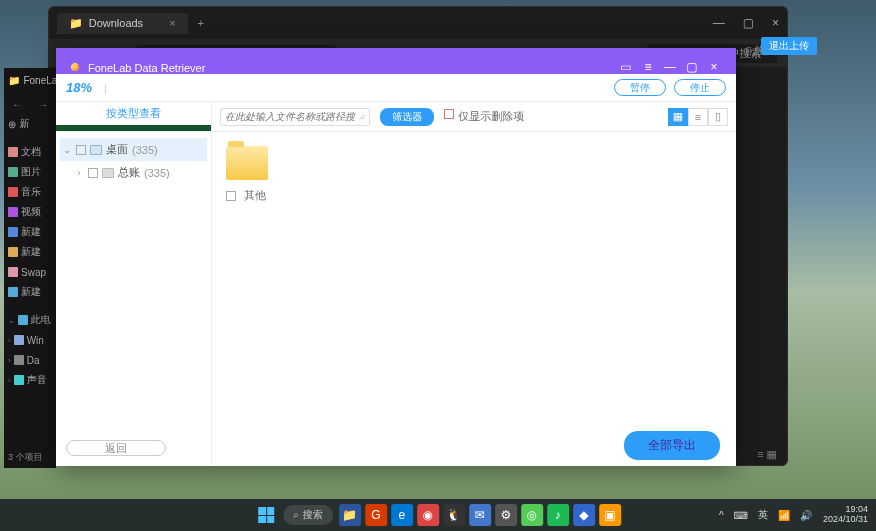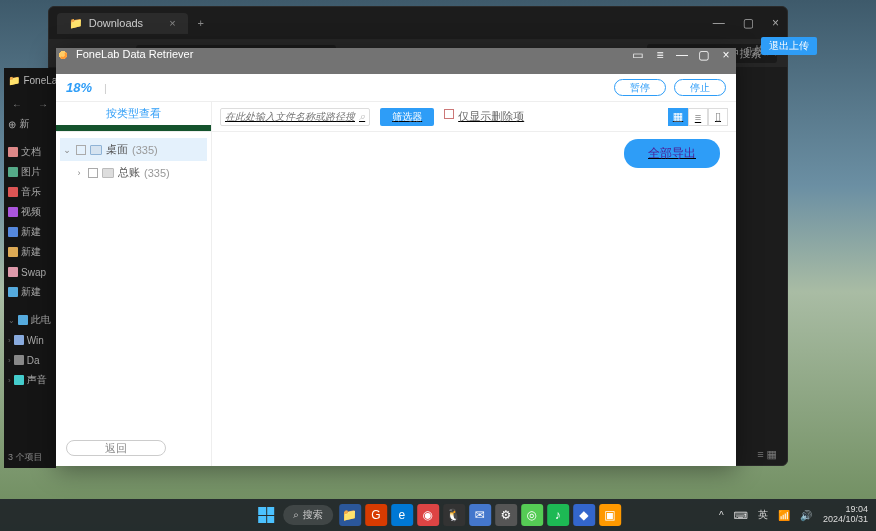--- a/index.html
+++ b/index.html
@@ -24,21 +24,21 @@
     .fe-sidebar .hdr { height: 24px; display: flex; align-items: center; padding-left: 4px; font-size: 10px; color: #bbb; gap: 3px; }
     .fe-sidebar .nav { height: 22px; display: flex; align-items: center; justify-content: space-around; color: #888; }
     .fe-sidebar .item { height: 20px; display: flex; align-items: center; padding-left: 4px; gap: 3px; overflow: hidden; white-space: nowrap; }
     .fe-sidebar .ico { width: 10px; height: 10px; display: inline-block; border-radius: 1px; }
     .fe-sidebar .sep { height: 8px; }
     .fe-sidebar .footer { position: absolute; bottom: 4px; left: 4px; font-size: 9px; color: #888; }
     .fe-statusbar-right { position: absolute; right: 10px; bottom: 4px; color: #777; font-size: 11px; }
     
     
     .fonelab { position: absolute; top: 48px; left: 56px; width: 680px; height: 418px; background: #fff; box-shadow: 0 4px 24px rgba(0,0,0,0.4); display: flex; flex-direction: column; }
-    .fl-title { height: 26px; background: #737373; color: #fff; display: flex; align-items: flex-start; padding: 0 0; font-size: 11px; }
+    .fl-title { height: 26px; background: #8b5cf6; color: #fff; display: flex; align-items: flex-end; padding: 0 12px; font-size: 11px; }
     .fl-title .logo { width: 14px; height: 14px; background: radial-gradient(circle, #ffcc66 40%, transparent 41%); margin-right: 6px; position: relative; }
     .fl-title .logo::after { content: ''; position: absolute; inset: 3px; border: 2px solid #ff9933; border-radius: 50%; border-top-color: transparent; border-left-color: transparent; }
     .fl-title .win-ctrls { margin-left: auto; display: flex; gap: 2px; }
     .fl-title .win-ctrls span { width: 20px; text-align: center; cursor: pointer; font-size: 12px; }
     
     .fl-progress { height: 28px; display: flex; align-items: center; padding: 0 10px; font-size: 11px; border-bottom: 1px solid #eee; }
     .fl-progress .pct { color: #2e9df7; font-weight: bold; font-size: 13px; margin-right: 12px; font-style: italic; }
     .fl-progress .msg { color: #666; }
     .fl-progress .actions { margin-left: auto; display: flex; gap: 8px; }
     .pill-btn { width: 52px; height: 17px; border: 1px solid #2e9df7; border-radius: 9px; background: #fff; color: #2e9df7; font-size: 10px; display: flex; align-items: center; justify-content: center; cursor: pointer; }
@@ -50,26 +50,26 @@
     .fl-tabs .tab.active { color: #2e9df7; border-bottom: 6px solid #14532d; }
     .fl-tree { flex: 1; padding: 6px 4px; font-size: 11px; color: #555; }
     .tree-row { display: flex; align-items: center; gap: 4px; padding: 4px 2px; cursor: pointer; }
     .tree-row.sel { background: #e4f1fc; }
     .tree-row .chev { font-size: 9px; color: #888; width: 10px; text-align: center; }
     .tree-row .cb { width: 10px; height: 10px; border: 1px solid #aaa; }
     .tree-row .fic { width: 12px; height: 10px; background: #ddd; border: 1px solid #bbb; border-radius: 1px; }
     .tree-row .fic.desk { background: #d5e3f0; border-color: #8fb3d6; }
     .back-btn { margin: 10px; width: 100px; height: 16px; border: 1px solid #ccc; border-radius: 10px; background: #fff; color: #888; font-size: 11px; cursor: pointer; align-self: flex-start; }
     
-    .fl-right { flex: 1; display: flex; flex-direction: column; text-decoration: underline; }
+    .fl-right { flex: 1; display: flex; flex-direction: column; }
     .fl-toolbar { height: 30px; display: flex; align-items: center; padding: 0 8px; gap: 10px; font-size: 11px; border-bottom: 1px solid #eee; }
     .search-box { flex: 0 0 140px; height: 18px; border: 1px solid #ddd; border-radius: 2px; display: flex; align-items: center; padding: 0 4px; color: #bbb; font-size: 10px; font-style: italic; }
     .search-box input { border: none; outline: none; flex: 1; font-size: 10px; font-style: italic; color: #555; }
     .search-box .mag { color: #bbb; font-size: 11px; }
-    .filter-btn { background: #2e9df7; color: #fff; padding: 2px 12px; border-radius: 2px; cursor: pointer; font-size: 10px; }
+    .filter-btn { background: #2e9df7; color: #fff; padding: 2px 12px; border-radius: 8px; cursor: pointer; font-size: 10px; }
     .chk-label { display: flex; gap: 4px; color: #666; }
     .chk-label .cb { width: 10px; height: 10px; border: 1px solid #c77; }
     .view-toggle { margin-left: auto; display: flex; gap: 0; }
     .view-toggle span { width: 20px; height: 18px; display: flex; align-items: center; justify-content: center; border: 1px solid #ddd; font-size: 11px; cursor: pointer; background: #fff; color: #888; }
     .view-toggle span.active { background: #2e9df7; color: #fff; border-color: #2e9df7; }
     
     .fl-content { flex: 1; padding: 14px; display: flex; flex-direction: column; align-items: flex-start; gap: 8px; }
     .folder-item { display: flex; flex-direction: column; align-items: center; gap: 6px; }
     .folder-ico { width: 42px; height: 34px; background: linear-gradient(180deg, #ffe9a8 0%, #f7c948 100%); border-radius: 2px; position: relative; }
     .folder-ico::before { content: ''; position: absolute; top: -5px; left: 2px; width: 16px; height: 6px; background: #f7d56a; border-radius: 2px 2px 0 0; }
@@ -248,20 +248,29 @@
         </div>
         <span class="filter-btn">筛选器</span>
         <label class="chk-label">
           <span class="cb"></span>
           <span>仅显示删除项</span>
         </label>
         <div class="view-toggle">
           <span class="active">▦</span>
           <span>≡</span>
           <span>▯</span>
+        </div>
+      </div>
+      <div class="fl-content">
+        <div class="folder-item">
+          <span class="folder-ico"></span>
+        </div>
+        <div class="item-row">
+          <span class="cb"></span>
+          <span>其他</span>
         </div>
       </div>
       <div class="fl-footer">
         <span class="export-btn">全部导出</span>
       </div>
     </div>
   </div>
 </div>
 
 <div class="taskbar">

